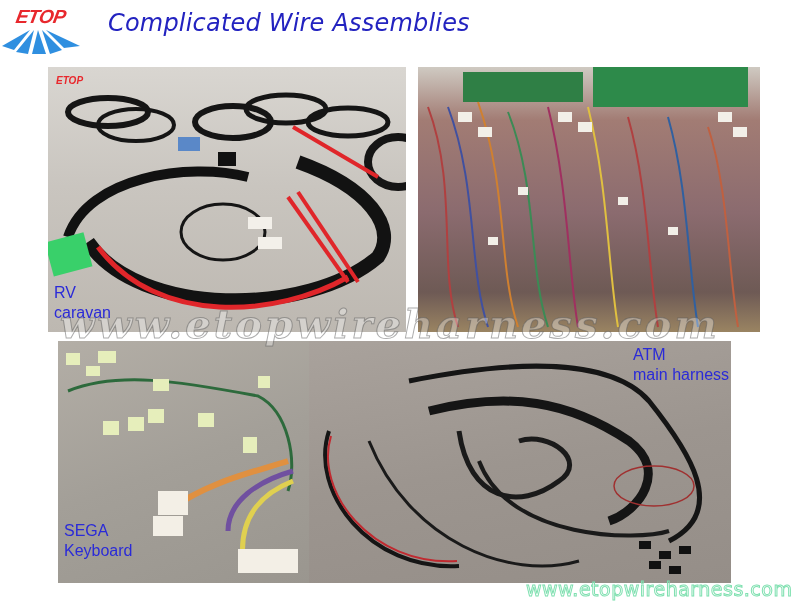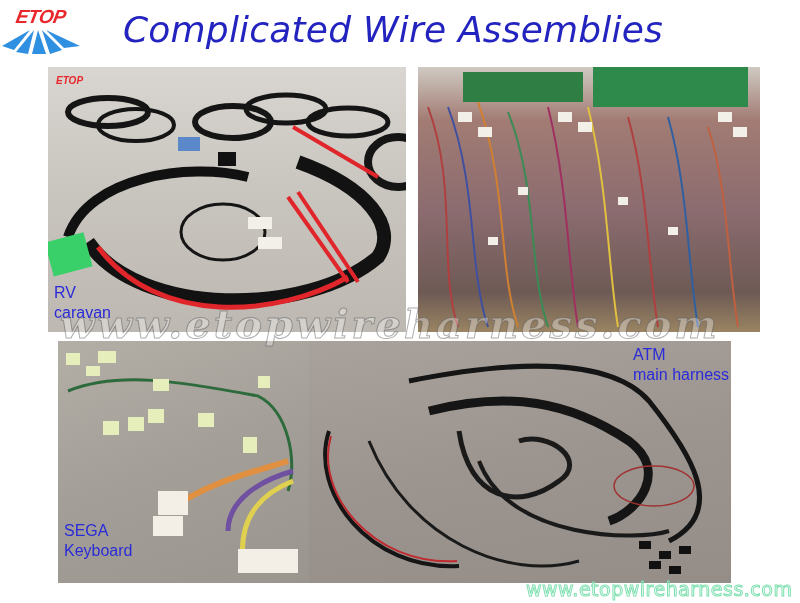--- a/index.html
+++ b/index.html
@@ -9,23 +9,23 @@
       font-family: "DejaVu Sans", "Liberation Sans", sans-serif;
     }
     .logo { position: absolute; left: 2px; top: 6px; width: 80px; height: 48px; }
     .logo-text {
       position: absolute; left: 14px; top: 0; font-family: "Liberation Sans", sans-serif;
       font-weight: bold; font-style: italic; font-size: 19px; color: #e8282d; letter-spacing: -0.5px;
       transform: skewX(-10deg);
     }
     .logo svg { position: absolute; left: 0; top: 22px; }
     .title {
-      position: absolute; left: 123px; top: 9px;
+      position: absolute; left: 108px; top: 9px;
       font-family: "DejaVu Sans", sans-serif; font-style: italic;
-      font-size: 36px; color: #2323c0; letter-spacing: 0.2px; white-space: nowrap;
+      font-size: 24px; color: #2323c0; letter-spacing: 0.2px; white-space: nowrap;
     }
     .panel { position: absolute; overflow: hidden; }
     .panel .caption {
       position: absolute; color: #2a2ad8; font-family: Liberation Sans, sans-serif;
       font-size: 16px; line-height: 20px; white-space: pre-line;
     }
     #p-rv { left: 48px; top: 67px; width: 358px; height: 265px;
       background:
         radial-gradient(ellipse 120px 60px at 200px 235px, rgba(20,20,20,0.0) 60%, transparent 61%),
         linear-gradient(180deg, #d9d6d1 0%, #c9c5bf 45%, #bdb8b1 100%); }

